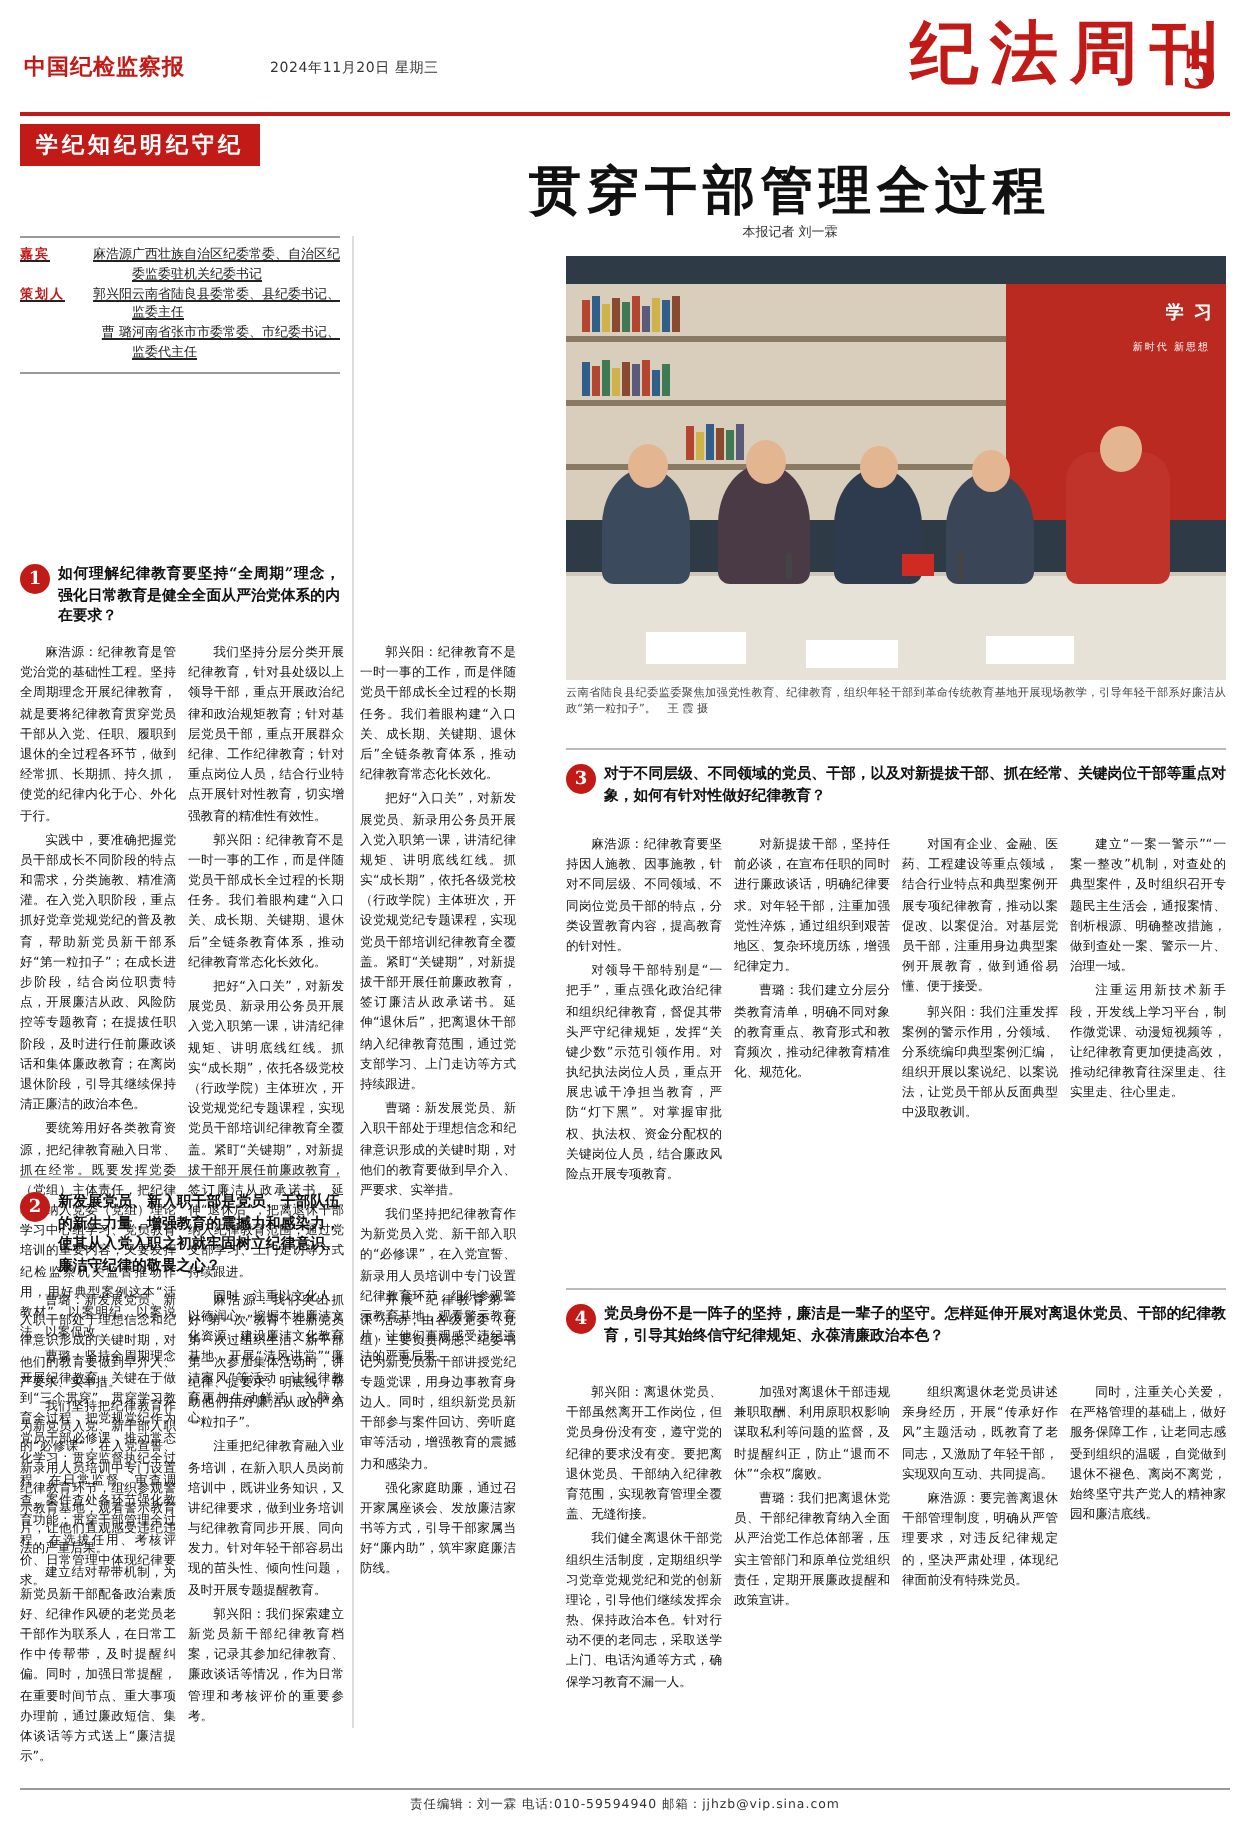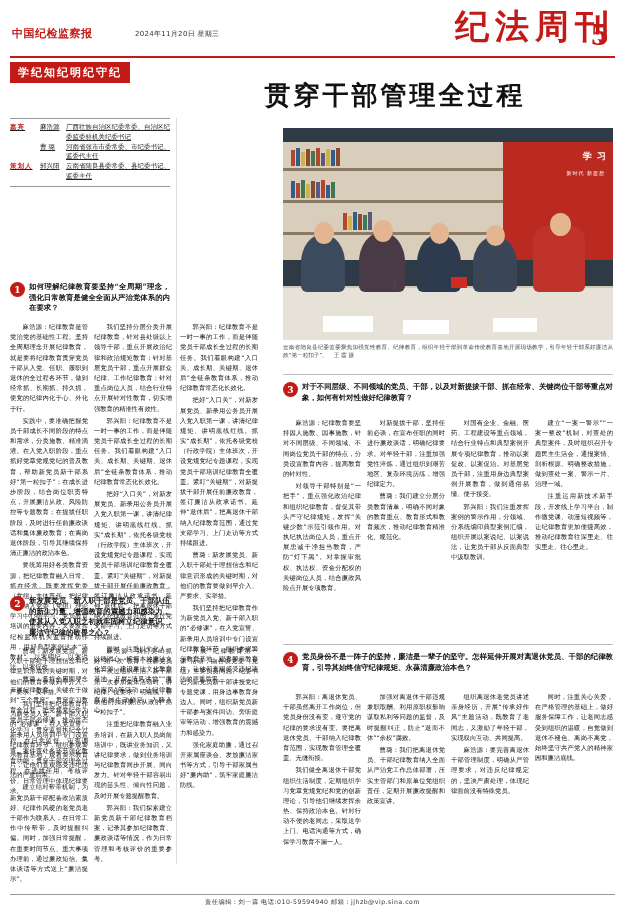--- a/index.html
+++ b/index.html
@@ -55,21 +55,21 @@
   
   .guests{
     position:absolute;left:10px;top:118px;width:160px;
     border-top:1px solid #999;border-bottom:1px solid #999;
     padding:4px 0;
   }
   .guest-row{display:flex;font-size:6.5px;line-height:1.5;color:#222;text-decoration:underline;}
   .guest-label{
     width:30px;flex:0 0 30px;color:#c21b17;font-weight:bold;letter-spacing:1px;
   }
-  .guest-name{width:26px;flex:0 0 26px;}
+  .guest-name{width:26px;flex:0 0 26px;text-align:right;}
   .guest-title{flex:1;}
 
   
   .lead{
     position:absolute;left:10px;top:186px;width:160px;
     font-size:6.6px;line-height:1.65;text-align:justify;color:#111;
   }
 
   
   .photo{
@@ -135,36 +135,37 @@
   <div class="masthead">
     <div class="paper-logo">中国纪检监察报</div>
     <div class="paper-date">2024年11月20日  星期三</div>
     <div class="mast-title">纪法周刊</div>
     <div class="page-num">5</div>
   </div>
 
   <div class="section-tag">学纪知纪明纪守纪</div>
 
   <div class="headline">贯穿干部管理全过程</div>
+  <div class="byline">本报记者  刘一霖</div>
 
   <div class="guests">
     <div class="guest-row">
       <span class="guest-label">嘉宾</span>
       <span class="guest-name">麻浩源</span>
       <span class="guest-title">广西壮族自治区纪委常委、自治区纪委监委驻机关纪委书记</span>
     </div>
     <div class="guest-row">
+      <span class="guest-label">策划人</span>
+      <span class="guest-name">郭兴阳</span>
+      <span class="guest-title">云南省陆良县委常委、县纪委书记、监委主任</span>
+    </div>
+    <div class="guest-row">
       <span class="guest-label"></span>
       <span class="guest-name">曹  璐</span>
       <span class="guest-title">河南省张市市委常委、市纪委书记、监委代主任</span>
-    </div>
-    <div class="guest-row">
-      <span class="guest-label">策划人</span>
-      <span class="guest-name">郭兴阳</span>
-      <span class="guest-title">云南省陆良县委常委、县纪委书记、监委主任</span>
     </div>
   </div>
 
 
   <div class="photo">
     <div class="shelf">
       <div class="row" style="top:26px"></div>
       <div class="row" style="top:58px"></div>
       <div class="row" style="top:90px"></div>
       <div class="books" style="left:8px;top:6px;height:18px">

